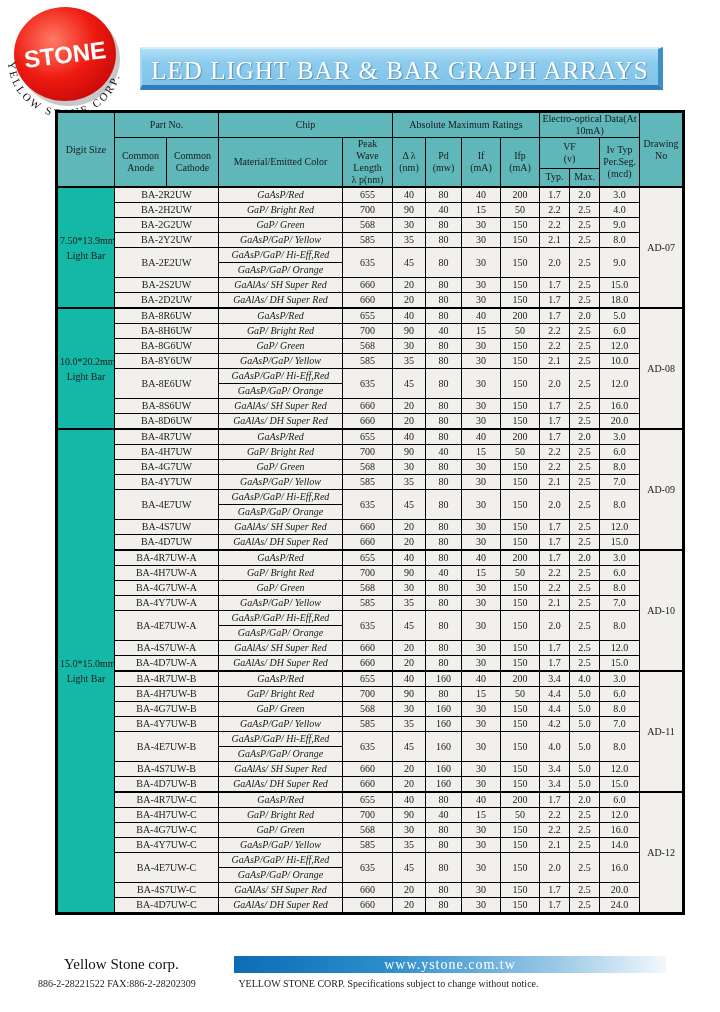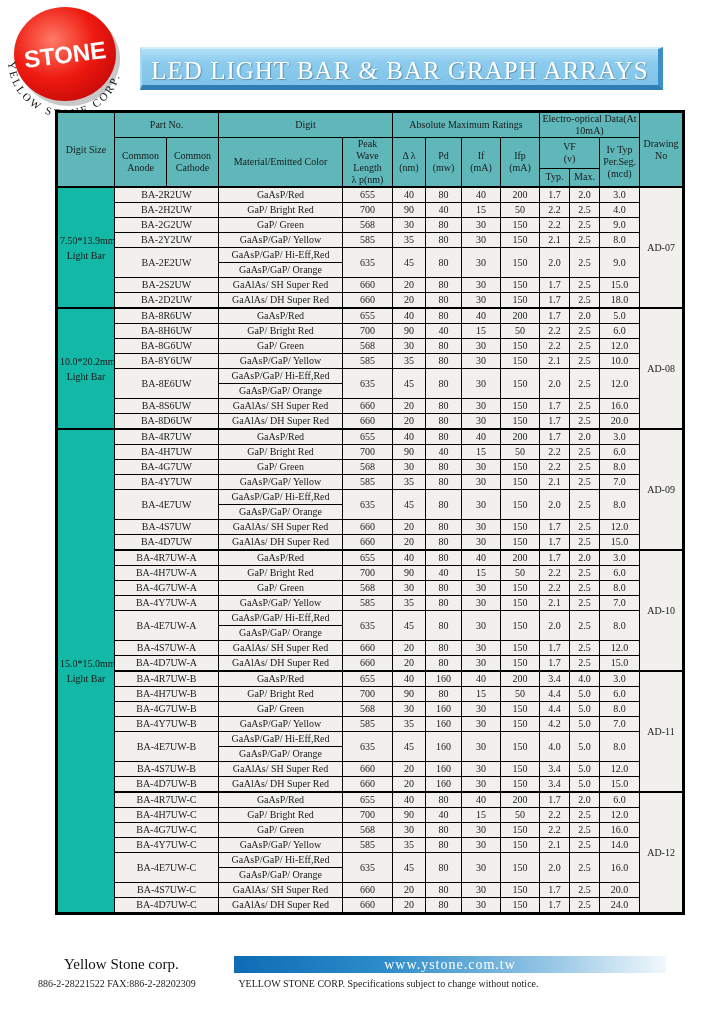--- a/index.html
+++ b/index.html
@@ -23,21 +23,21 @@
     table-layout:fixed;background:#f1f0ec;border:3px solid #000;}
   table.spec th,table.spec td{border:1px solid #000;padding:0 2px;text-align:center;
     font-size:10px;color:#1a1a1a;overflow:hidden;}
   thead th{background:#5fb7b9;font-weight:normal;font-size:9.5px;line-height:1.2;padding:2px 1px;}
   thead tr:first-child th{height:24px;}
   thead tr:nth-child(2) th{height:28px;}
   thead tr:nth-child(3) th{height:16px;}
   tbody td{height:14px;line-height:1;background:#f1f0ec;}
   tr.group-start td{border-top:2px solid #000;}
   td.part-cell{text-align:left;padding-left:14px;white-space:nowrap;}
-  td.material-cell{text-align:left;padding-left:6px;font-size:9.5px;white-space:nowrap;}
+  td.material-cell{text-align:left;padding-left:6px;font-size:9.5px;white-space:nowrap;font-style:italic;}
   td.digit-cell{font-size:9.5px;line-height:1.5;background:#14b8a6;}
   td.drawing-cell{font-size:10px;}
 
   
   .footer-company{position:absolute;left:64px;top:956px;font-size:15px;color:#111;}
   .url-banner{position:absolute;left:234px;top:956px;width:432px;height:17px;
     background:linear-gradient(90deg,#0d6cb4 0%,#2d8cca 35%,#9cc9e6 75%,#f2f8fc 100%);
     display:flex;align-items:center;justify-content:center;}
   .url-banner span{font-size:14px;color:#ffffff;letter-spacing:1px;text-align:right;}
   .footer-info{position:absolute;left:38px;top:978px;font-size:10px;white-space:nowrap;color:#222;}
@@ -84,21 +84,21 @@
         <col style="width:39px">
       <col style="width:30px">
         <col style="width:30px">
         <col style="width:40px">
       <col style="width:44px">
     </colgroup>
     <thead>
       <tr>
         <th rowspan="3">Digit Size</th>
         <th colspan="2">Part No.</th>
-        <th colspan="2">Digit</th>
+        <th colspan="2">Chip</th>
         <th colspan="4">Absolute Maximum Ratings</th>
         <th colspan="3">Electro-optical Data(At 10mA)</th>
         <th rowspan="3">Drawing No</th>
       </tr>
       <tr>
         <th rowspan="2">Common Anode</th>
         <th rowspan="2">Common Cathode</th>
         <th rowspan="2">Material/Emitted Color</th>
         <th rowspan="2">
             <div>Peak</div>

